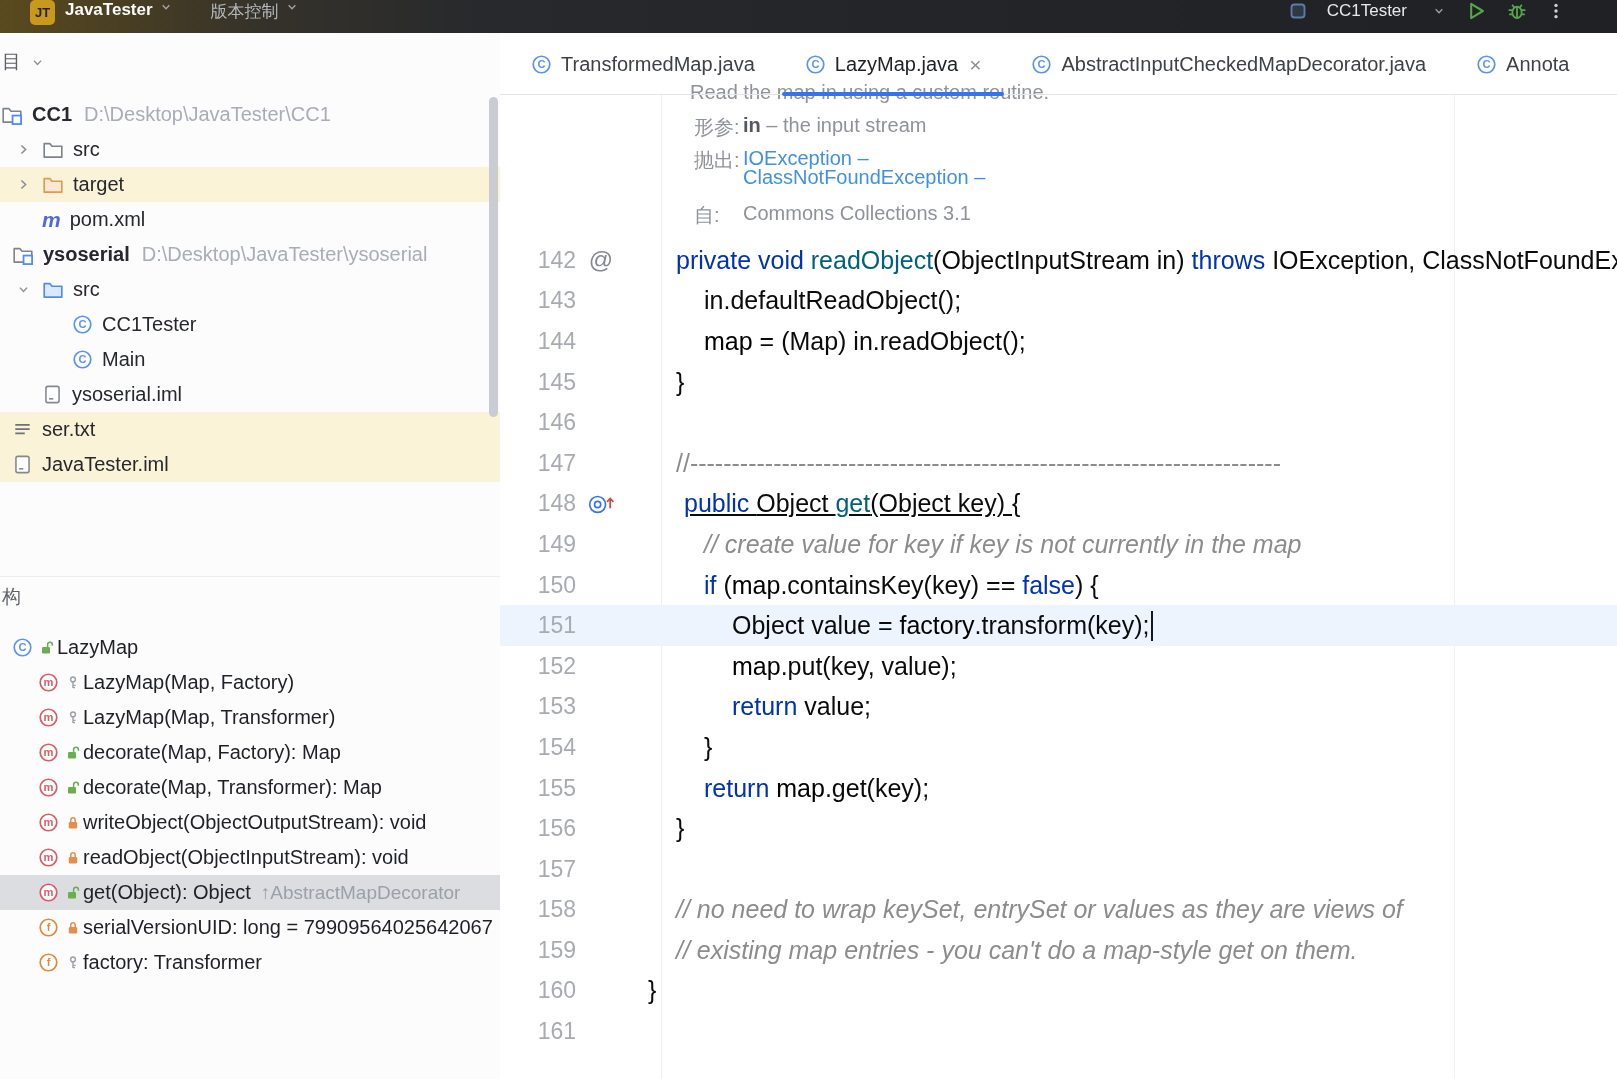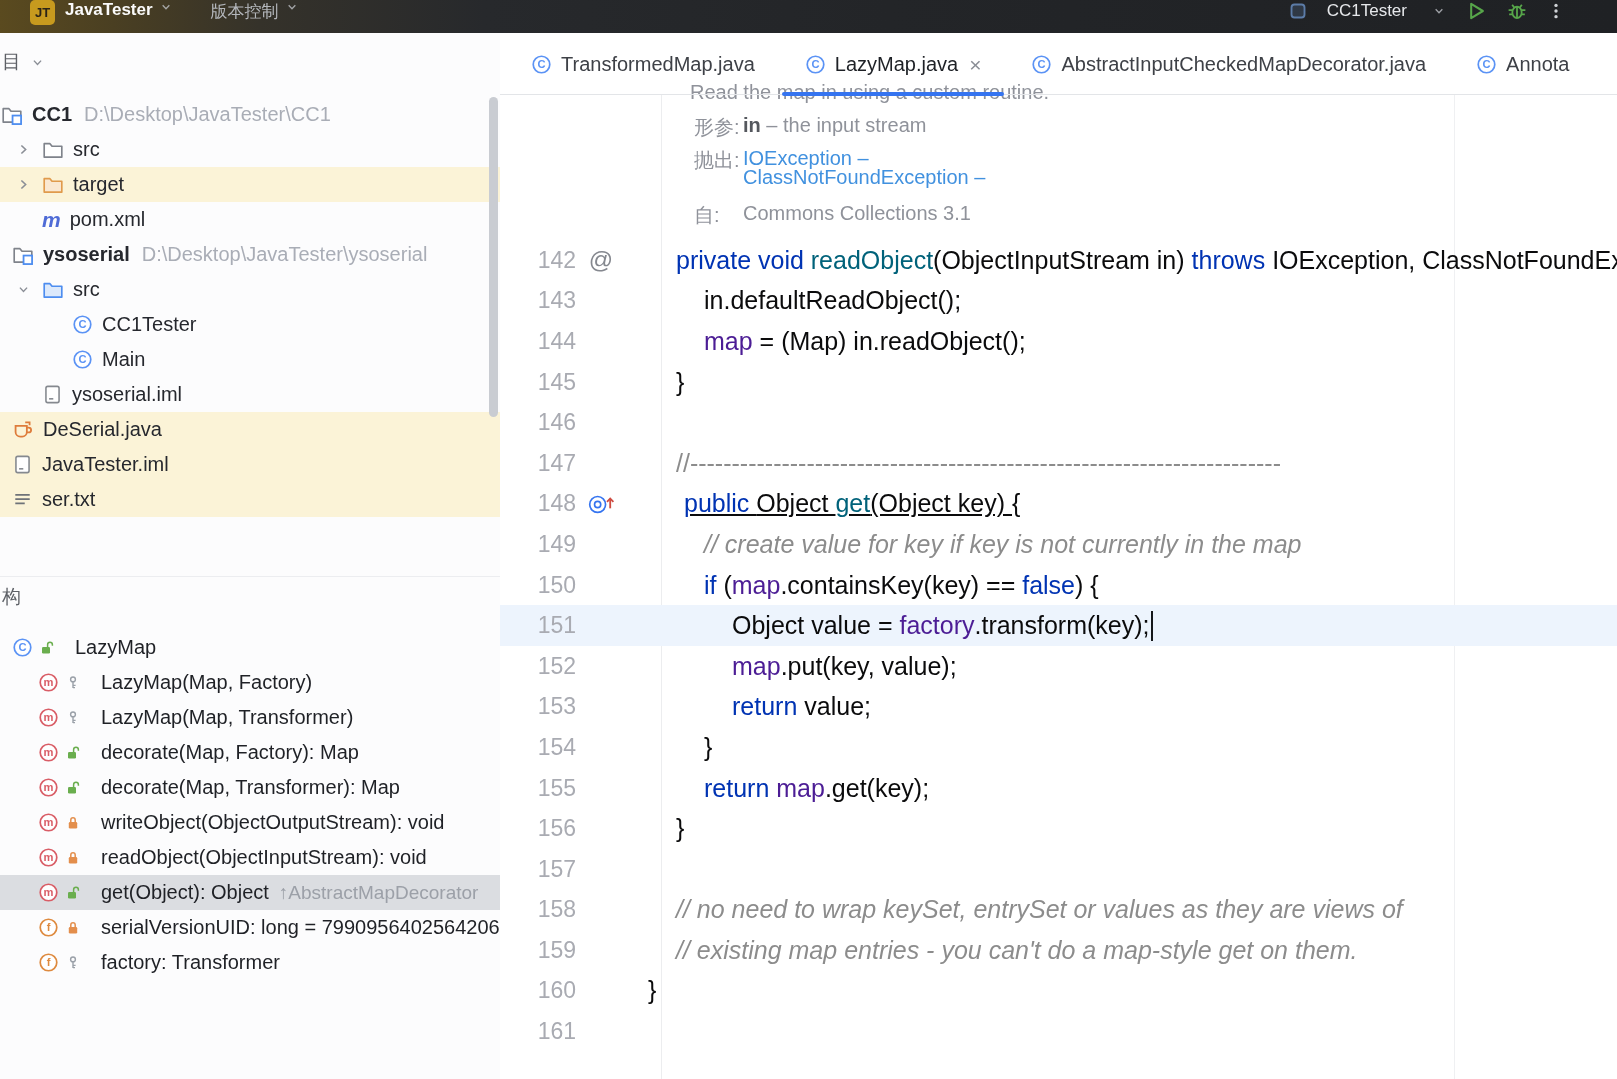--- a/index.html
+++ b/index.html
@@ -29,21 +29,21 @@
   .trow.hl{background:#FBF3D7}
   .trow .lab{margin-left:9px}
   .trow .lab.b{font-weight:700}
   .trow .path{margin-left:12px;color:#A9ADB6}
   .tchev{width:22px;margin-right:8px;display:flex;justify-content:center}
   .hrline{position:absolute;top:543px;left:0;right:0;height:1px;background:#ECEDF0}
   #structure{position:absolute;top:597px;left:0;right:0}
   .srow{height:35px;display:flex;align-items:center;font-size:20px;color:#1F2126;white-space:nowrap;overflow:hidden}
   .srow.sel{background:#DBDDE1}
   .srow .vis{margin-left:6px;display:flex}
-  .srow .lab{margin-left:20px}
+  .srow .lab{margin-left:2px}
   .srow .sfx{margin-left:10px;color:#9CA0A8;font-size:19px}
   .thumb{position:absolute;top:64px;right:2px;width:9px;height:320px;background:#C9CCD2;border-radius:5px}
 
   
   .editor{position:absolute;top:33px;left:500px;right:0;bottom:0;background:#fff;overflow:hidden}
   .tabs{position:absolute;top:2px;left:6px;height:59px;display:flex;align-items:center;font-size:20px;color:#3E4147;z-index:5}
   .tab{display:flex;align-items:center;gap:9px;padding:0 25px;height:59px;position:relative}
   .tab.active{color:#1E2126}
   .tab.active::after{content:"";position:absolute;left:2px;right:2px;bottom:-2px;height:4px;background:#3574F0;border-radius:2px;z-index:6}
   .tab .x{color:#8A8E96;font-size:21px;margin-left:2px;line-height:1}
@@ -65,21 +65,21 @@
   .marg{position:absolute;left:954px;top:62px;bottom:0;width:1px;background:#EFF0F2}
 
   #code{position:absolute;top:207px;left:0;right:0;z-index:2}
   .cl{position:relative;height:40.6px}
   .cl.cur{background:#EDF4FD}
   .ln{position:absolute;left:0;top:0;bottom:0;width:76px;display:flex;align-items:center;justify-content:flex-end;
       color:#A9ABB2;font-size:23px}
   .gut{position:absolute;left:82px;width:38px;top:0;bottom:0;display:flex;align-items:center;justify-content:center}
   .gut .at{font-size:24px;color:#85888F}
   .ct{position:absolute;top:0;bottom:0;display:flex;align-items:center;white-space:pre;font-size:25px;color:#0B0B0C}
-  .tk-k{color:#0033B3}.tk-d{color:#00627A}.tk-f{color:#4c1d95}
+  .tk-k{color:#0033B3}.tk-d{color:#00627A}.tk-f{color:#000000}
   .tk-c{color:#8C8C8C}.tk-i{color:#8C8C8C;font-style:italic}.tk-p{color:#0B0B0C}
   .caret{width:2px;height:30px;background:#15171A;margin-left:1px}
 </style>
 </head>
 <body>
 
 <div class="app">
 
   <header class="titlebar">
     <span class="tb-badge">JT</span>
@@ -229,46 +229,34 @@
           <span class="ic">
             <svg width="21" height="21" viewBox="0 0 16 16">
               <rect x="3" y="1.8" width="10" height="12.4" rx="1.4" fill="#fff" stroke="#85898F" stroke-width="1.2"></rect>
               <path d="M5.4 11.3h3.2" stroke="#85898F" stroke-width="1.2"></path>
             </svg>
           </span>
           <span class="lab">ysoserial.iml</span>
         </div>
         <div class="trow hl" style="padding-left: 12px;">
           <span class="ic">
-            <svg width="22" height="22" viewBox="0 0 16 16">
-              <g fill="none" stroke="#DE7C3B" stroke-width="1.3">
-                <path d="M2.6 5h8.2v4.4a3.4 3.4 0 0 1-3.4 3.4H6a3.4 3.4 0 0 1-3.4-3.4z"></path>
-                <path d="M10.8 6.2h1.3a1.8 1.8 0 0 1 0 3.6h-1.3"></path>
-                <path d="M9.6 2.4h3.2v2.2"></path>
-              </g>
-            </svg>
-          </span>
-          <span class="lab">DeSerial.java</span>
+            <svg width="21" height="21" viewBox="0 0 16 16">
+              <path d="M2.5 4.5h11M2.5 7.7h11M2.5 10.9h7.2" stroke="#6E7278" stroke-width="1.3"></path>
+            </svg>
+          </span>
+          <span class="lab">ser.txt</span>
         </div>
         <div class="trow hl" style="padding-left: 12px;">
           <span class="ic">
             <svg width="21" height="21" viewBox="0 0 16 16">
               <rect x="3" y="1.8" width="10" height="12.4" rx="1.4" fill="#fff" stroke="#85898F" stroke-width="1.2"></rect>
               <path d="M5.4 11.3h3.2" stroke="#85898F" stroke-width="1.2"></path>
             </svg>
           </span>
           <span class="lab">JavaTester.iml</span>
-        </div>
-        <div class="trow hl" style="padding-left: 12px;">
-          <span class="ic">
-            <svg width="21" height="21" viewBox="0 0 16 16">
-              <path d="M2.5 4.5h11M2.5 7.7h11M2.5 10.9h7.2" stroke="#6E7278" stroke-width="1.3"></path>
-            </svg>
-          </span>
-          <span class="lab">ser.txt</span>
         </div>
       </div>
     <div class="hrline"></div>
     <div class="phead phead-struct">
       <span>构</span>
     </div>
     <div id="structure">
         <div class="srow" style="padding-left: 12px;">
           <span class="ic">
             <svg width="21" height="21" viewBox="0 0 16 16">

